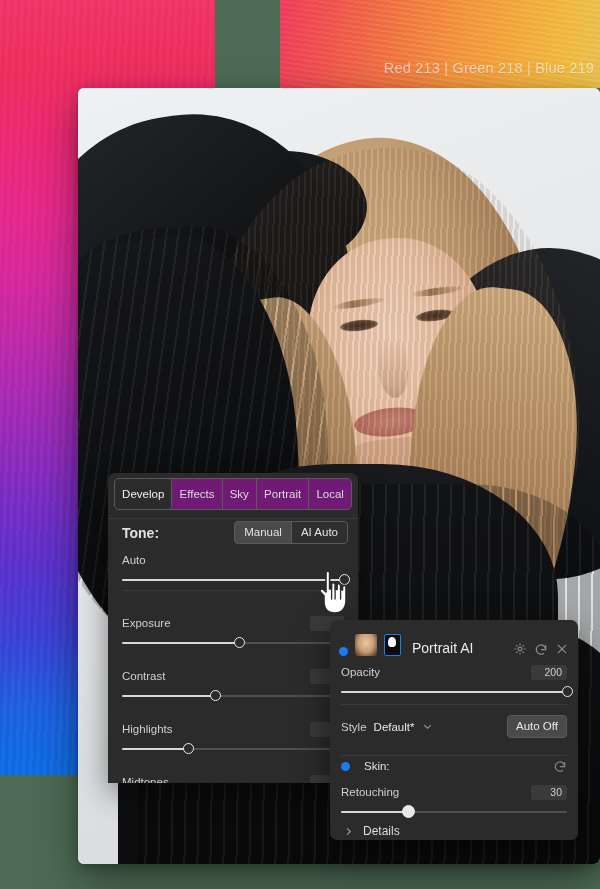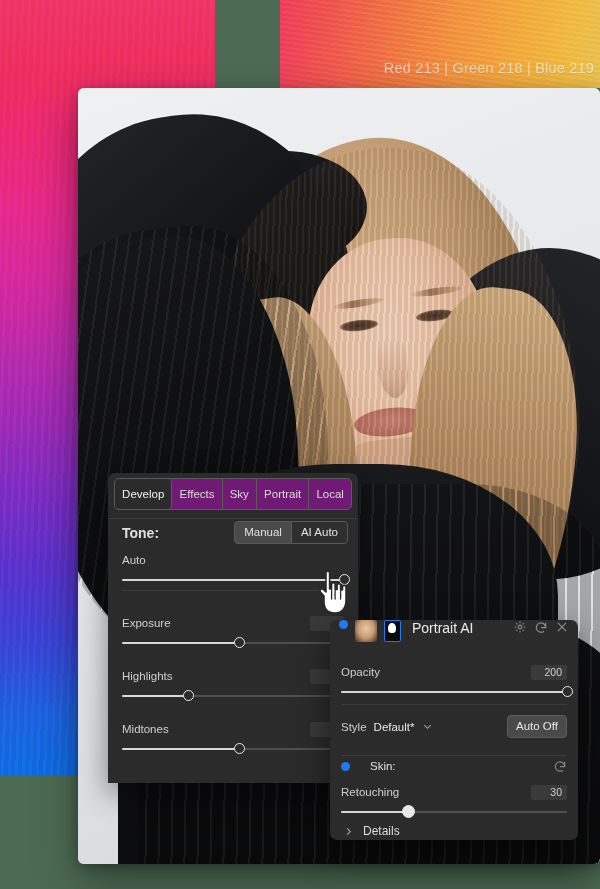--- a/index.html
+++ b/index.html
@@ -276,21 +276,21 @@
   .row-sep { height:1px; background:#3a3a3a; margin:9px 0 0 0; }
 
   
   .portrait-panel {
     position:absolute; left:330px; top:620px;
     width:248px; height:220px;
     background:#2b2b2b; border-radius:7px;
     box-shadow: 0 12px 34px rgba(0,0,0,.5);
     color:#d6d6d6; overflow:hidden;
   }
-  .pp-head { display:flex; align-items:flex-start; height:36px; padding:0 9px; gap:7px; }
+  .pp-head { display:flex; align-items:flex-end; height:36px; padding:0 9px; gap:7px; }
   .dot { width:9px; height:9px; border-radius:50%; background:#1b7bf0; flex:0 0 auto; }
   .thumb {
     width:22px; height:22px; border-radius:2px; flex:0 0 auto;
     background: radial-gradient(ellipse at 50% 40%, #e8c9a6 0%, #c79c74 50%, #3a2a1e 100%);
   }
   .mask-sw {
     width:17px; height:22px; flex:0 0 auto;
     background:#0b0b0b; border:1.6px solid #1b7bf0; border-radius:2px;
     position:relative;
   }
@@ -312,21 +312,21 @@
     padding: 10px 11px 0 11px;
   }
   .style-lab { font-size:11.5px; color:#cfcfcf; }
   .style-val { font-size:11.5px; color:#e8e8e8; }
   .chev { width:11px; height:11px; opacity:.7; }
   .auto-btn {
     margin-left:auto; font-size:11.5px; color:#e6e6e6;
     background:#4a4a4a; border:1px solid #5c5c5c;
     border-radius:4px; padding:4px 8px 5px 8px;
   }
-  .skin-row { display:flex; align-items:center; gap:20px; padding: 0 11px; height:20px; }
+  .skin-row { display:flex; align-items:center; gap:14px; padding: 0 11px; height:20px; }
   .skin-lab { font-size:11.5px; color:#e0e0e0; }
   .skin-reset { margin-left:auto; width:14px; height:14px; opacity:.55; }
   .details-row { display:flex; align-items:center; gap:9px; padding: 11px 11px 0 13px; }
   .details-lab { font-size:12px; color:#dcdcdc; }
 
   
   .cursor { position:absolute; left:316px; top:569px; width:36px; height:46px; }
 </style>
 </head>
 <body>
@@ -398,20 +398,30 @@
     <div class="slider-top">
       <div class="slider-name">Exposure</div>
       <div class="val-box"></div>
     </div>
     <div class="track">
       <div class="fill" style="width:53%"></div>
       <div class="knob" style="left:53%"></div>
     </div>
   </div>
 
+  <div class="slider-block">
+    <div class="slider-top">
+      <div class="slider-name">Contrast</div>
+      <div class="val-box"></div>
+    </div>
+    <div class="track">
+      <div class="fill" style="width:42%"></div>
+      <div class="knob" style="left:42%"></div>
+    </div>
+  </div>
 
   <div class="slider-block">
     <div class="slider-top">
       <div class="slider-name">Highlights</div>
       <div class="val-box"></div>
     </div>
     <div class="track">
       <div class="fill" style="width:30%"></div>
       <div class="knob" style="left:30%"></div>
     </div>

